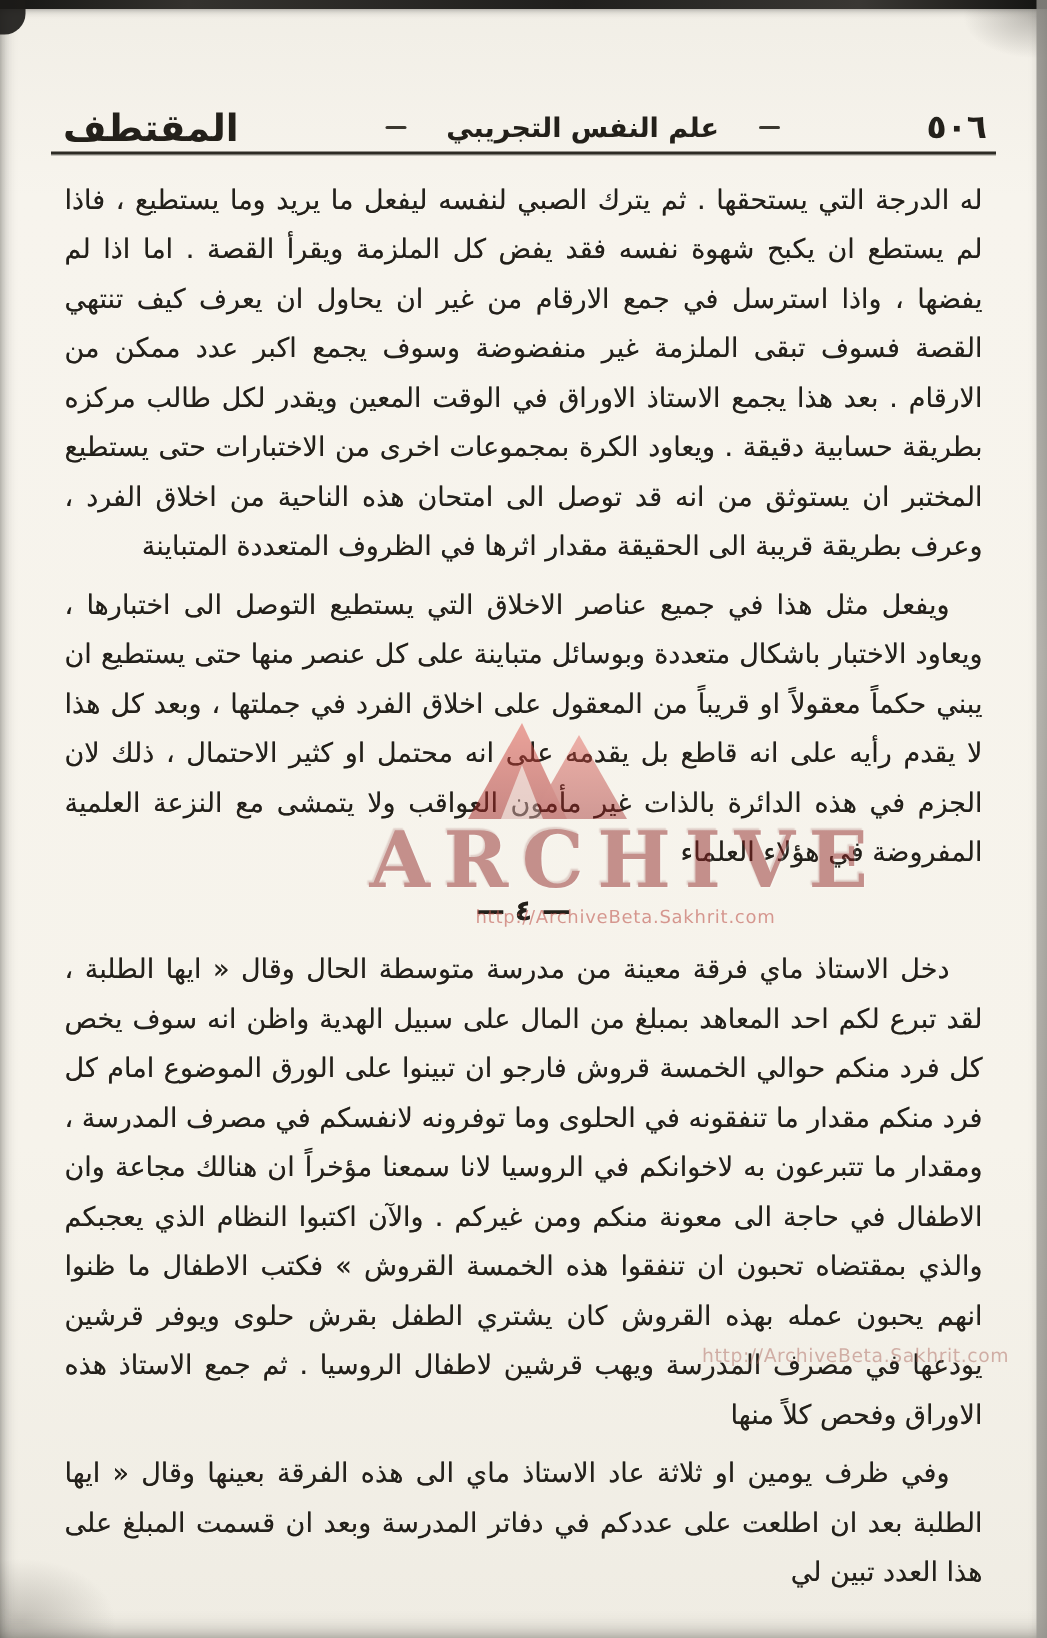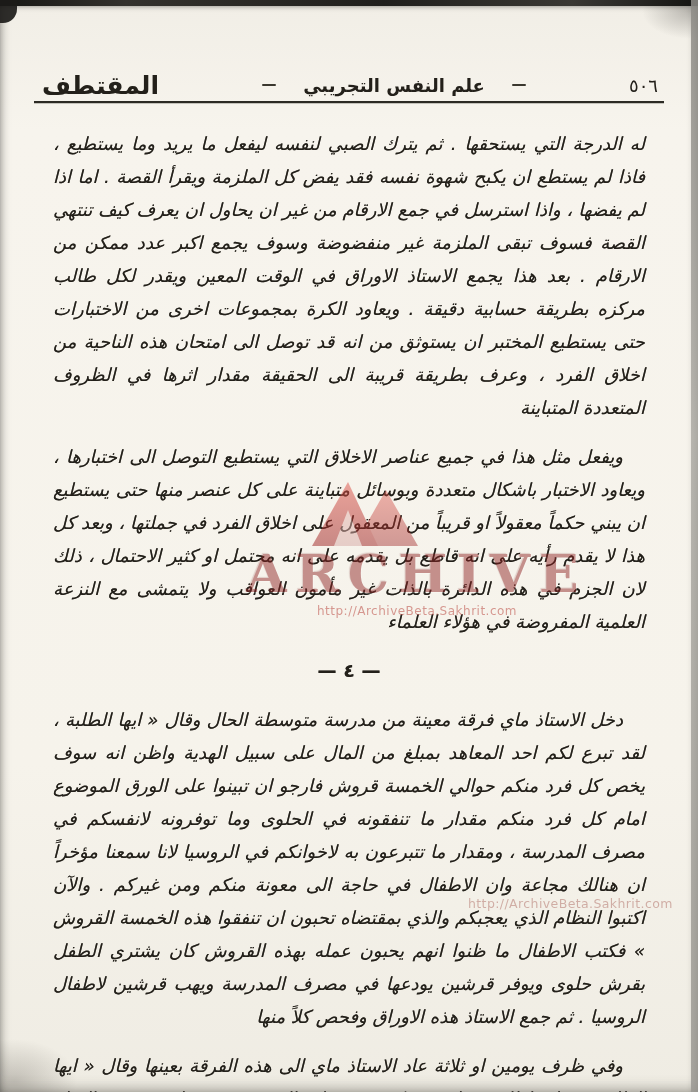--- a/index.html
+++ b/index.html
@@ -21,34 +21,34 @@
   }
   .edge-top{position:absolute;top:0;left:0;right:0;height:6px;background:linear-gradient(90deg,#161614,#34322e 18%,#201f1d 55%,#3a3834 82%,#141412);}
   .corner-tl{position:absolute;top:0;left:0;width:17px;height:23px;background:#1c1b19;border-radius:0 0 14px 0;opacity:.92;}
   .edge-right{position:absolute;top:0;right:0;width:7px;height:100%;background:linear-gradient(180deg,#8d8b86,#aeaca6 40%,#9b9993);opacity:.85;}
 
   .header{
     position:absolute;top:72px;left:42px;right:40px;height:26px;
     display:flex;justify-content:space-between;align-items:center;
     direction:rtl;color:#23201a;
   }
-  .page-number{font-size:18px;font-weight:normal;letter-spacing:1px;}
+  .page-number{font-size:22px;font-weight:bold;letter-spacing:1px;}
   .title-wrap{display:flex;align-items:center;gap:27px;}
   .orn{display:inline-block;width:14px;height:2px;background:#3a372f;border-radius:1px;}
   .article-title{font-size:18px;font-weight:bold;}
   .journal-name{font-size:25px;font-weight:bold;}
   .header-rule{position:absolute;top:101px;left:34px;right:34px;height:2px;background:#2c2a24;box-shadow:0 1px 0 rgba(44,42,36,.25);}
 
   .body-text{
     position:absolute;top:111px;right:37px;left:37px;
     direction:rtl;text-align:justify;
     font-size:18px;line-height:33px;color:#23201a;
     text-shadow:0 0 .4px rgba(35,32,26,.6);
   }
-  .body-text p{margin:16px;padding:0;font-style:italic;}
+  .body-text p{margin:6px;padding:0;}
   .body-text p.indent{text-indent:22px;}
   .divider{text-align:center;font-size:19px;font-weight:bold;line-height:33px;letter-spacing:2px;}
 
   .watermark{
     position:absolute;top:476px;left:0;right:0;
     width:380px;margin:0 auto;text-align:center;
     transform:translateX(68px);
     pointer-events:none;
   }
   .wm-logo{display:block;margin:0 auto;transform:translateX(-52px);opacity:.5;}

